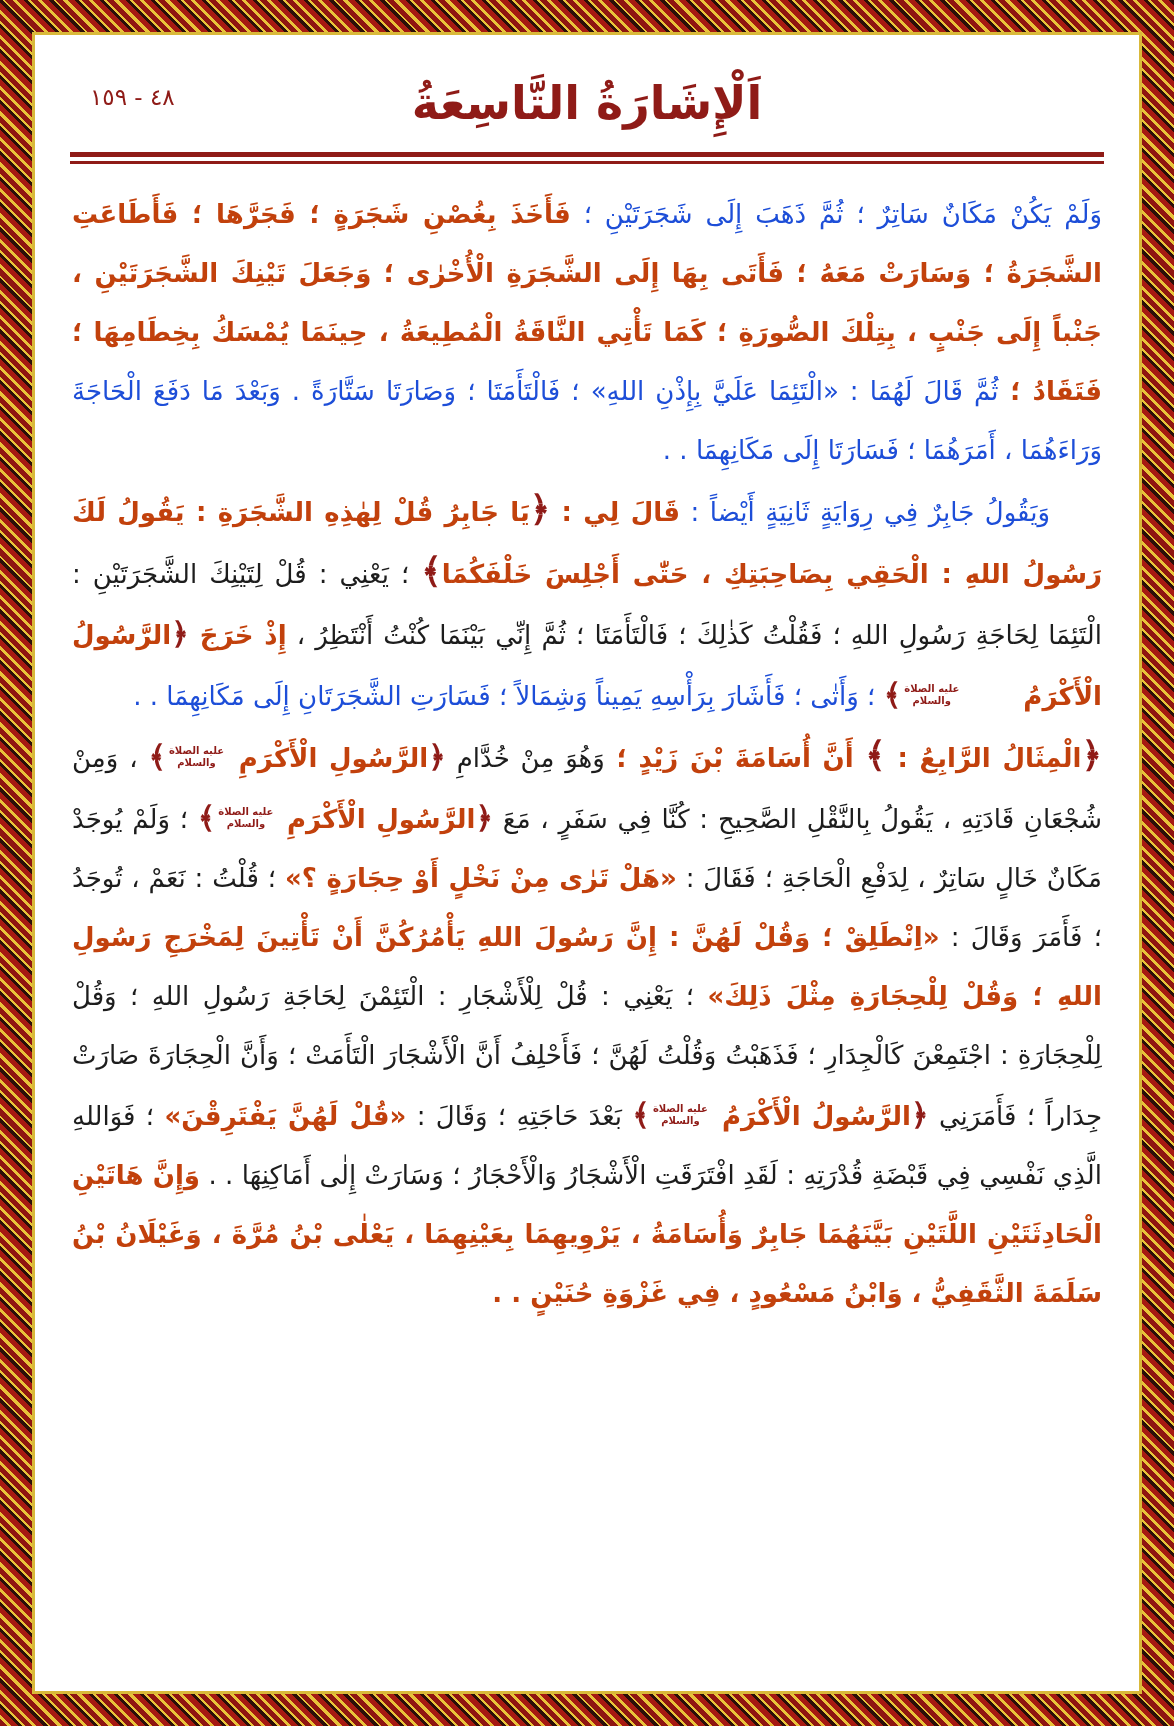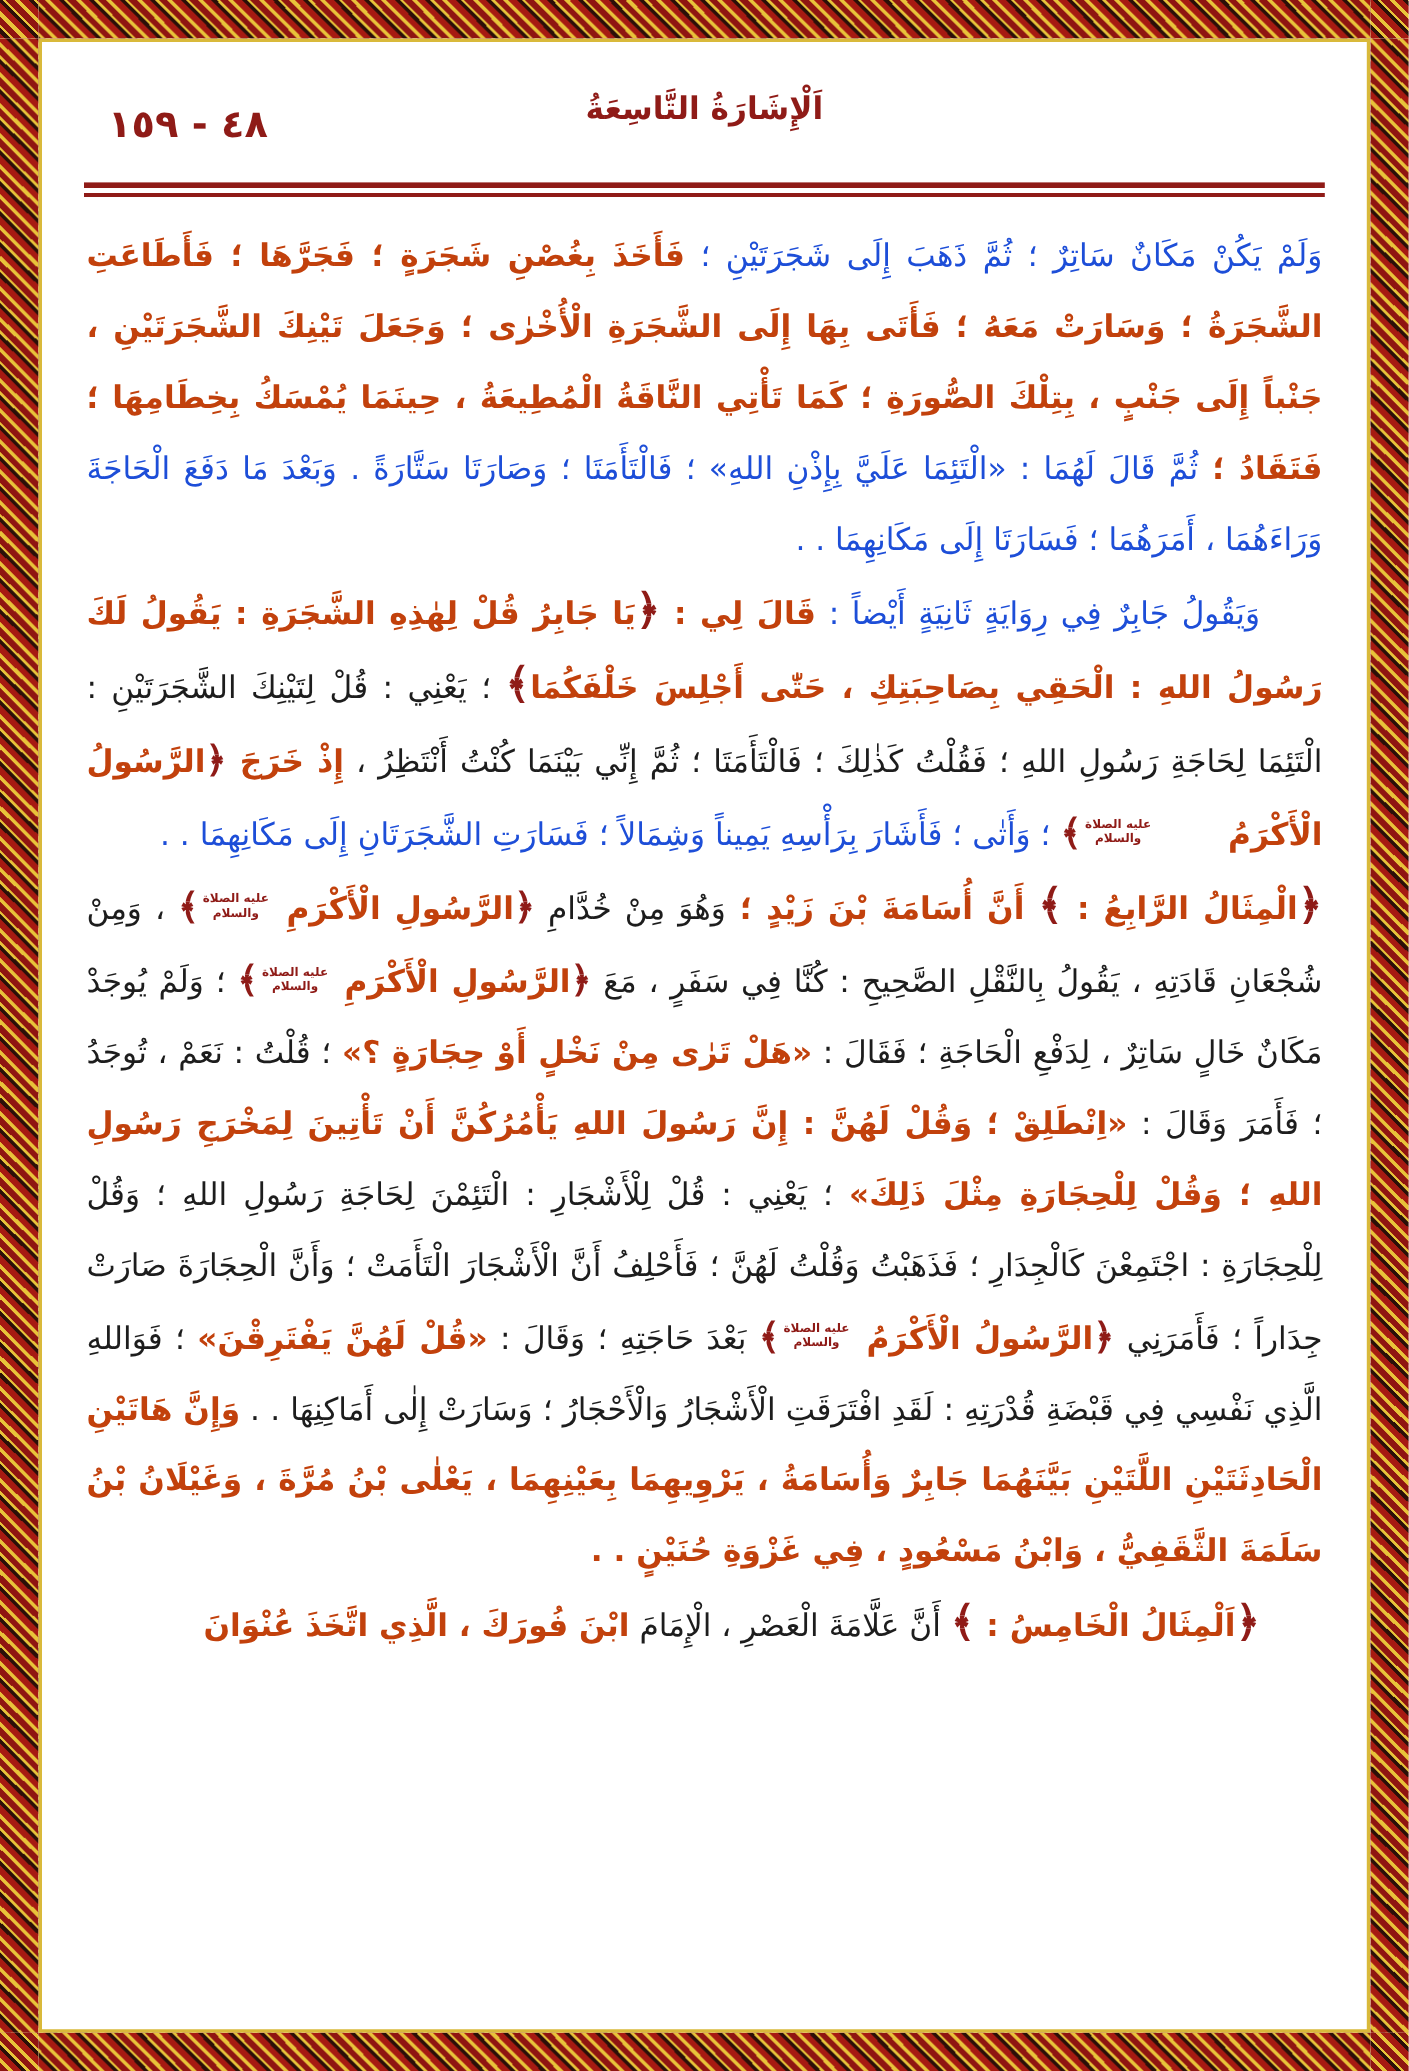--- a/index.html
+++ b/index.html
@@ -20,24 +20,24 @@
         #a61a12 8px 13px,
         #2b0f08 13px 16px,
         #e8c33a 16px 18px) 32 repeat;
     box-shadow: inset 0 0 0 3px #d9b93a;
     padding: 30px 36px 20px;
   }
 
   .header { position: relative; text-align: center; margin-top: 12px; height: 64px; }
   .page-num {
     position: absolute; left: 22px; top: 10px;
-    font-size: 32px; font-weight: bold; color: #8f1b17;
+    font-size: 23px; font-weight: normal; color: #8f1b17;
     direction: rtl;
   }
-  .title { font-size: 26px; font-weight: bold; color: #8f1b17; display: inline-block; margin-top: 2px; }
+  .title { font-size: 46px; font-weight: bold; color: #8f1b17; display: inline-block; margin-top: 2px; }
 
   .rule {
     margin: 14px 2px 0;
     height: 13px;
     background: linear-gradient(to bottom,
       #8f1b17 0, #8f1b17 5px,
       #ffffff 5px, #ffffff 9px,
       #8f1b17 9px, #8f1b17 12px,
       #ffffff 12px);
   }
@@ -78,15 +78,14 @@
 <div class="page">
   <div class="header">
     <div class="page-num">٤٨ - ١٥٩</div>
     <div class="title">اَلْإِشَارَةُ التَّاسِعَةُ</div>
   </div>
   <div class="rule"></div>
   <div class="body-text">
       <p class="para"><span class="run maroon">وَلَمْ يَكُنْ مَكَانٌ سَاتِرٌ ؛ ثُمَّ ذَهَبَ إِلَى شَجَرَتَيْنِ ؛ </span><span class="run maroon-bold">فَأَخَذَ بِغُصْنِ شَجَرَةٍ ؛ فَجَرَّهَا ؛ فَأَطَاعَتِ الشَّجَرَةُ ؛ وَسَارَتْ مَعَهُ ؛ فَأَتَى بِهَا إِلَى الشَّجَرَةِ الْأُخْرٰى ؛ وَجَعَلَ تَيْنِكَ الشَّجَرَتَيْنِ ، جَنْباً إِلَى جَنْبٍ ، بِتِلْكَ الصُّورَةِ ؛ كَمَا تَأْتِي النَّاقَةُ الْمُطِيعَةُ ، حِينَمَا يُمْسَكُ بِخِطَامِهَا ؛ فَتَقَادُ ؛ </span><span class="run maroon">ثُمَّ قَالَ لَهُمَا : «الْتَئِمَا عَلَيَّ بِإِذْنِ اللهِ» ؛ فَالْتَأَمَتَا ؛ وَصَارَتَا سَتَّارَةً . وَبَعْدَ مَا دَفَعَ الْحَاجَةَ وَرَاءَهُمَا ، أَمَرَهُمَا ؛ فَسَارَتَا إِلَى مَكَانِهِمَا . .</span></p>
       <p class="para indent"><span class="run maroon">وَيَقُولُ جَابِرٌ فِي رِوَايَةٍ ثَانِيَةٍ أَيْضاً : </span><span class="run maroon-bold">قَالَ لِي : </span><span class="run ornament-big">﴿</span><span class="run maroon-bold">يَا جَابِرُ قُلْ لِهٰذِهِ الشَّجَرَةِ : يَقُولُ لَكَ رَسُولُ اللهِ : الْحَقِي بِصَاحِبَتِكِ ، حَتّٰى أَجْلِسَ خَلْفَكُمَا</span><span class="run ornament-big">﴾</span><span class="run black"> ؛ يَعْنِي : قُلْ لِتَيْنِكَ الشَّجَرَتَيْنِ : الْتَئِمَا لِحَاجَةِ رَسُولِ اللهِ ؛ فَقُلْتُ كَذٰلِكَ ؛ فَالْتَأَمَتَا ؛ ثُمَّ إِنِّي بَيْنَمَا كُنْتُ أَنْتَظِرُ ، </span><span class="run maroon-bold">إِذْ خَرَجَ </span><span class="run ornament">﴿</span><span class="run maroon-bold">الرَّسُولُ الْأَكْرَمُ </span><span class="pbuh"><span>عليه الصلاة</span><span>والسلام</span></span><span class="run ornament">﴾</span><span class="run maroon"> ؛ وَأَتٰى ؛ فَأَشَارَ بِرَأْسِهِ يَمِيناً وَشِمَالاً ؛ فَسَارَتِ الشَّجَرَتَانِ إِلَى مَكَانِهِمَا . .</span></p>
       <p class="para"><span class="run ornament-big">﴿</span><span class="run maroon-bold">الْمِثَالُ الرَّابِعُ : </span><span class="run ornament-big">﴾</span><span class="run maroon-bold"> أَنَّ أُسَامَةَ بْنَ زَيْدٍ ؛ </span><span class="run black">وَهُوَ مِنْ خُدَّامِ </span><span class="run ornament">﴿</span><span class="run maroon-bold">الرَّسُولِ الْأَكْرَمِ </span><span class="pbuh"><span>عليه الصلاة</span><span>والسلام</span></span><span class="run ornament">﴾</span><span class="run black"> ، وَمِنْ شُجْعَانِ قَادَتِهِ ، يَقُولُ بِالنَّقْلِ الصَّحِيحِ : كُنَّا فِي سَفَرٍ ، مَعَ </span><span class="run ornament">﴿</span><span class="run maroon-bold">الرَّسُولِ الْأَكْرَمِ </span><span class="pbuh"><span>عليه الصلاة</span><span>والسلام</span></span><span class="run ornament">﴾</span><span class="run black"> ؛ وَلَمْ يُوجَدْ مَكَانٌ خَالٍ سَاتِرٌ ، لِدَفْعِ الْحَاجَةِ ؛ فَقَالَ : </span><span class="run maroon-bold">«هَلْ تَرٰى مِنْ نَخْلٍ أَوْ حِجَارَةٍ ؟»</span><span class="run black"> ؛ قُلْتُ : نَعَمْ ، تُوجَدُ ؛ فَأَمَرَ وَقَالَ : </span><span class="run maroon-bold">«اِنْطَلِقْ ؛ وَقُلْ لَهُنَّ : إِنَّ رَسُولَ اللهِ يَأْمُرُكُنَّ أَنْ تَأْتِينَ لِمَخْرَجِ رَسُولِ اللهِ ؛ وَقُلْ لِلْحِجَارَةِ مِثْلَ ذَلِكَ»</span><span class="run black"> ؛ يَعْنِي : قُلْ لِلْأَشْجَارِ : الْتَئِمْنَ لِحَاجَةِ رَسُولِ اللهِ ؛ وَقُلْ لِلْحِجَارَةِ : اجْتَمِعْنَ كَالْجِدَارِ ؛ فَذَهَبْتُ وَقُلْتُ لَهُنَّ ؛ فَأَحْلِفُ أَنَّ الْأَشْجَارَ الْتَأَمَتْ ؛ وَأَنَّ الْحِجَارَةَ صَارَتْ جِدَاراً ؛ فَأَمَرَنِي </span><span class="run ornament">﴿</span><span class="run maroon-bold">الرَّسُولُ الْأَكْرَمُ </span><span class="pbuh"><span>عليه الصلاة</span><span>والسلام</span></span><span class="run ornament">﴾</span><span class="run black"> بَعْدَ حَاجَتِهِ ؛ وَقَالَ : </span><span class="run maroon-bold">«قُلْ لَهُنَّ يَفْتَرِقْنَ»</span><span class="run black"> ؛ فَوَاللهِ الَّذِي نَفْسِي فِي قَبْضَةِ قُدْرَتِهِ : لَقَدِ افْتَرَقَتِ الْأَشْجَارُ وَالْأَحْجَارُ ؛ وَسَارَتْ إِلٰى أَمَاكِنِهَا . . </span><span class="run maroon-bold">وَإِنَّ هَاتَيْنِ الْحَادِثَتَيْنِ اللَّتَيْنِ بَيَّنَهُمَا جَابِرٌ وَأُسَامَةُ ، يَرْوِيهِمَا بِعَيْنِهِمَا ، يَعْلٰى بْنُ مُرَّةَ ، وَغَيْلَانُ بْنُ سَلَمَةَ الثَّقَفِيُّ ، وَابْنُ مَسْعُودٍ ، فِي غَزْوَةِ حُنَيْنٍ . .</span></p>
-      <p class="para indent"><span class="run ornament-big">﴿</span><span class="run maroon-bold">اَلْمِثَالُ الْخَامِسُ : </span><span class="run ornament-big">﴾</span><span class="run black"> أَنَّ عَلَّامَةَ الْعَصْرِ ، الْإِمَامَ </span><span class="run maroon-bold">ابْنَ فُورَكَ ، الَّذِي اتَّخَذَ عُنْوَانَ</span></p>
     </div>
 </div>
 
 </body></html>

